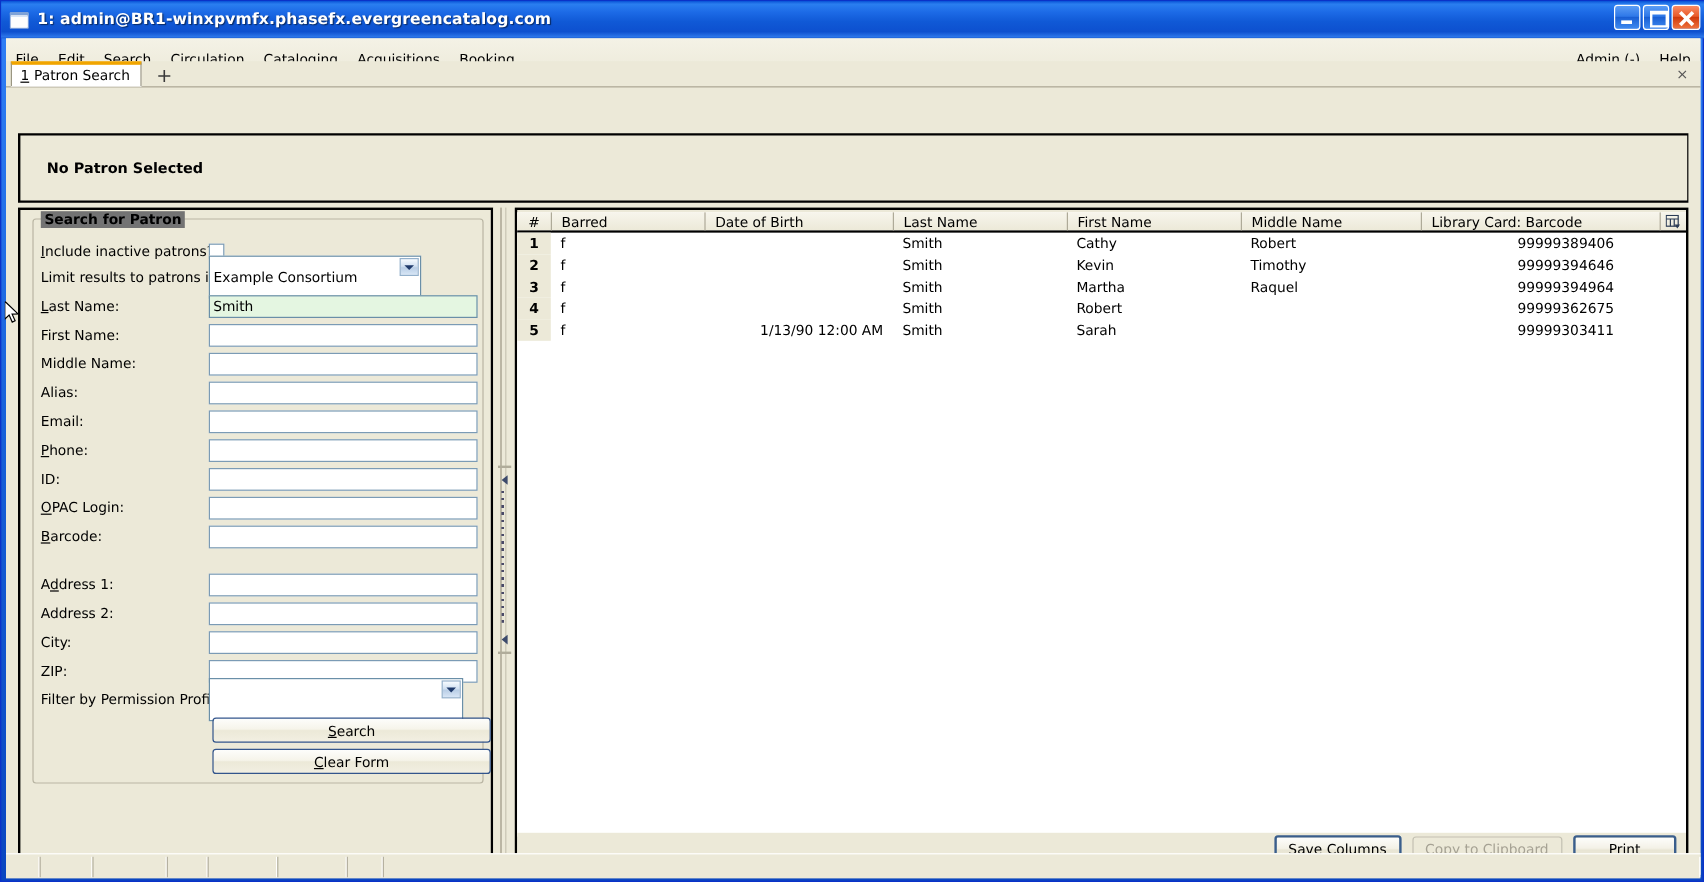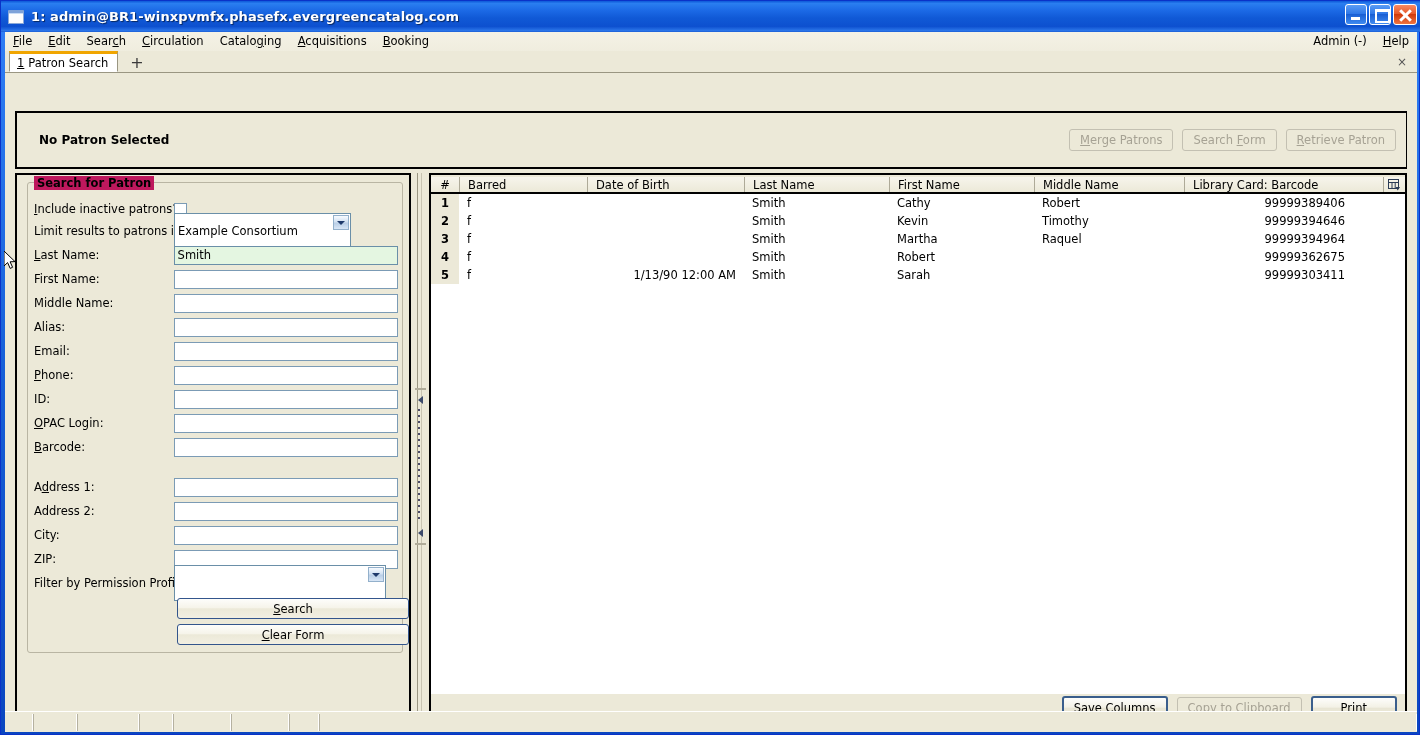--- a/index.html
+++ b/index.html
@@ -81,21 +81,21 @@
   #client {
     position: absolute; left: 4px; top: 31px;
     width: 1412px; height: 697px;
     background: #ece9d8;
   }
 
   
   #menubar {
     position: absolute; left: 0; top: 0; width: 1412px; height: 35px;
     background: linear-gradient(to bottom, #f4f2e6 0%, #ece9d8 100%);
-    display: flex; align-items: flex-start;
+    display: flex; align-items: center;
     font-size: 11.5px; color: #000;
     border-bottom: 1px solid #d6d2c0;
   }
   .menuitem {
     padding: 2px 8px; cursor: default; white-space: nowrap;
   }
   .mn { text-decoration: underline; }
   #menubar .right { margin-left: auto; display: flex; }
 
   
@@ -178,21 +178,21 @@
   }
   #fieldset {
     position: absolute; left: 10px; top: 7px;
     width: 376px; height: 471px;
     border: 1px solid #b9b5a3;
     border-radius: 3px;
     background: #ece9d8;
   }
   #fieldset > legend, #fsleg {
     position: absolute; left: 6px; top: -7px;
-    background: #be185d;
+    background: #737373;
     padding: 0 3px;
     font-weight: bold; font-size: 11.5px;
   }
   .frow {
     position: absolute; left: 6px;
     display: flex; align-items: center;
     height: 20px; width: 364px;
   }
   .flabel {
     width: 140px; font-size: 11.5px; color: #000;
@@ -409,25 +409,20 @@
         <span style="margin-left:4px">Patron Search</span>
       </div>
       <div id="newtab">+</div>
       <div id="tabclose">×</div>
     </div>
 
     <div id="content">
 
       <div id="patronbar">
         <div class="nopatron">No Patron Selected</div>
-        <div class="btns">
-          <div class="xpbtn disabled"><span class="mn">M</span>erge Patrons</div>
-          <div class="xpbtn disabled">Search <span class="mn">F</span>orm</div>
-          <div class="xpbtn disabled"><span class="mn">R</span>etrieve Patron</div>
-        </div>
       </div>
 
       <div id="leftpanel">
         <div id="fieldset">
           <div id="fsleg">Search for Patron</div>
 
           <div class="frow" style="top:16px">
             <div class="flabel"><span class="mn">I</span>nclude inactive patrons?</div>
             <div class="fcheck"></div>
           </div>

